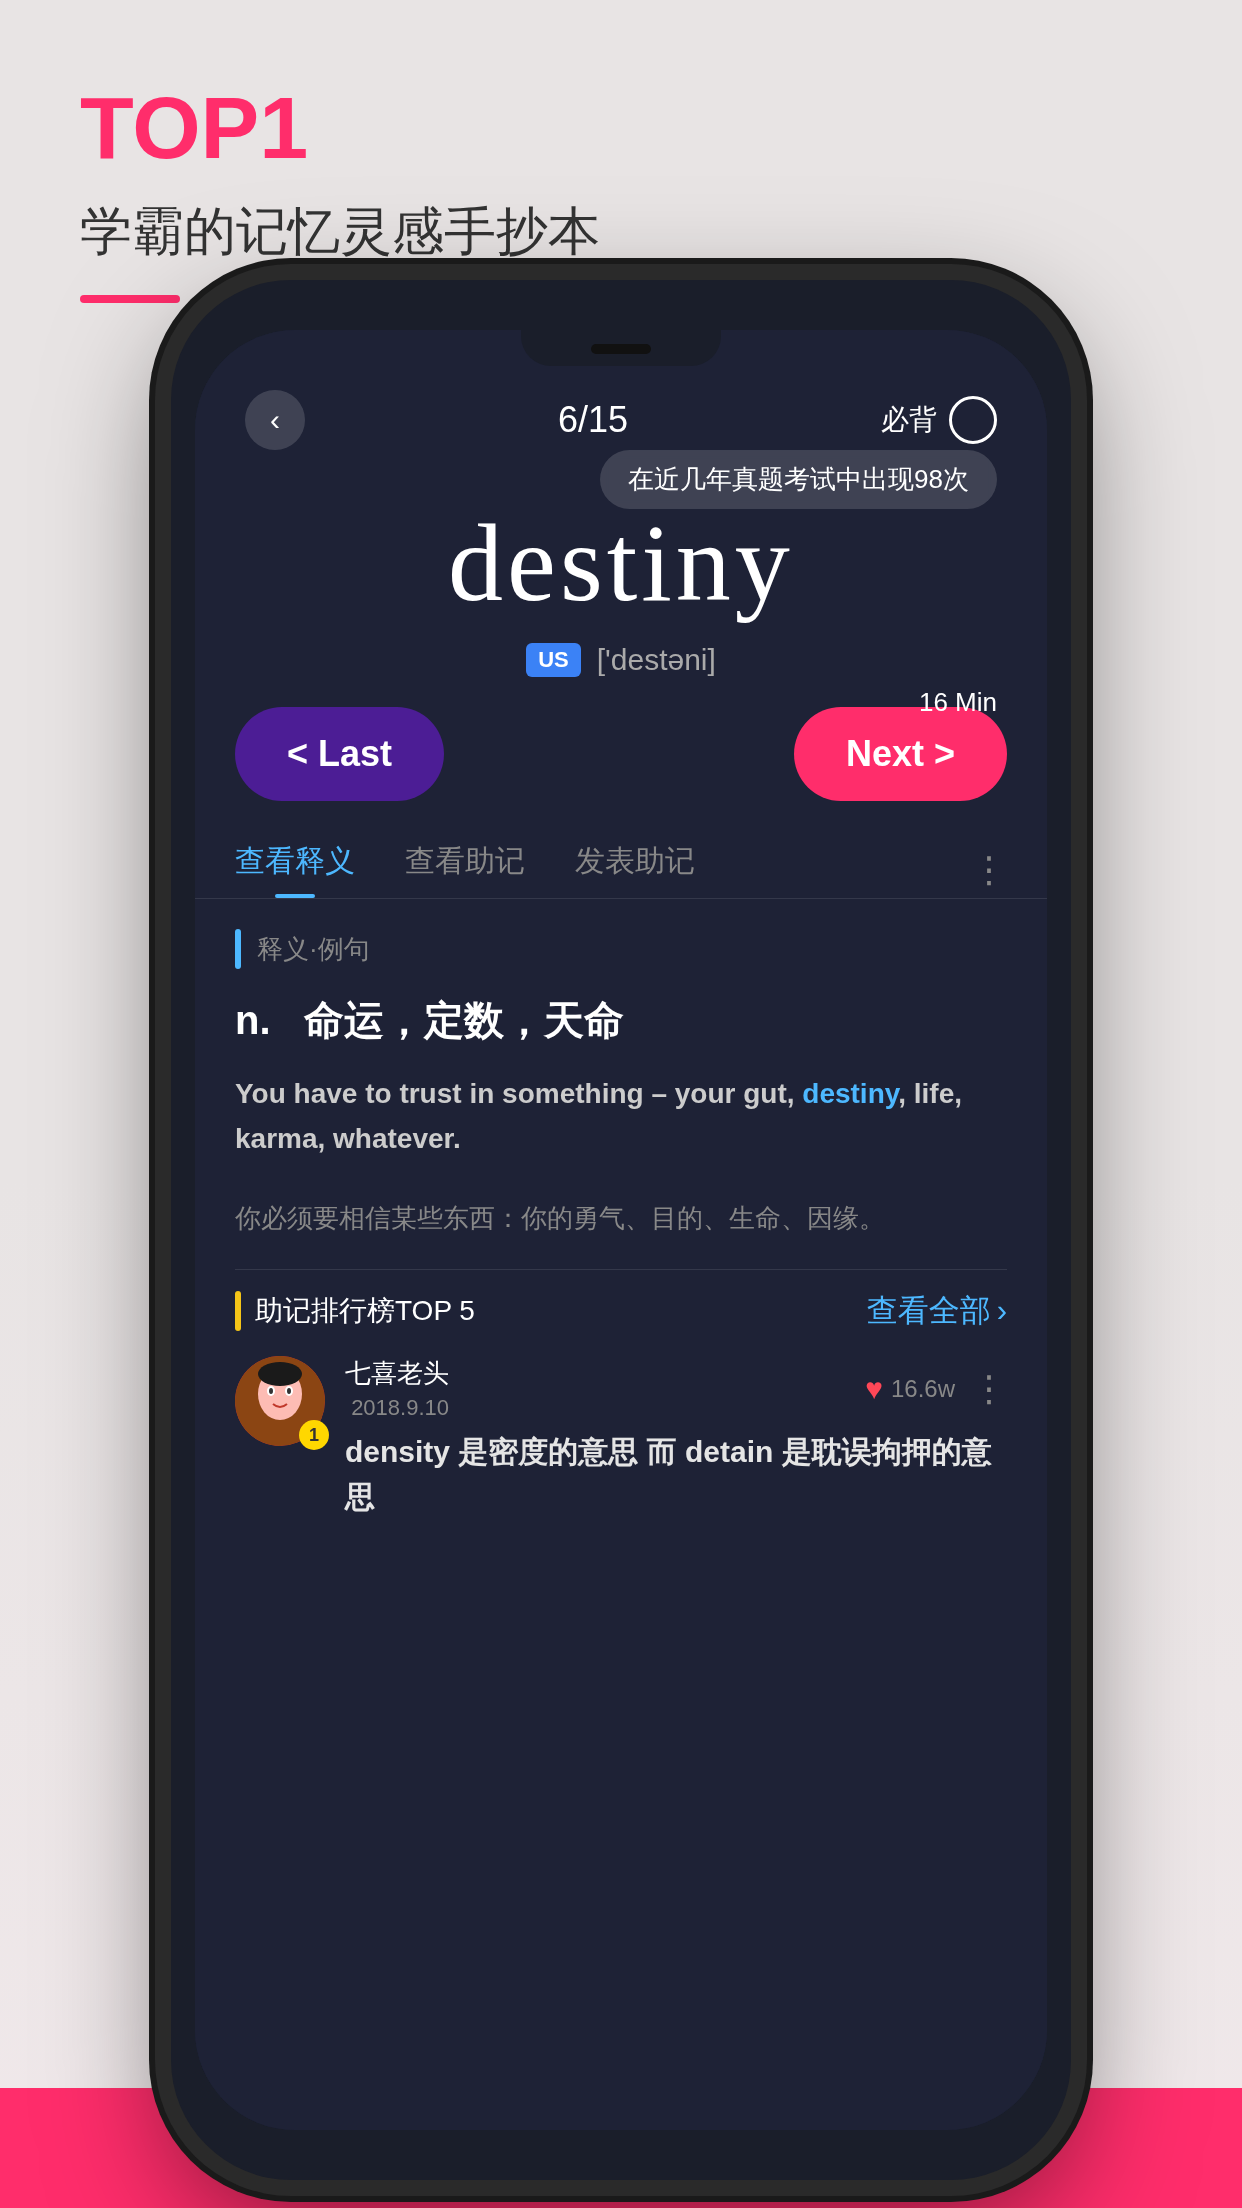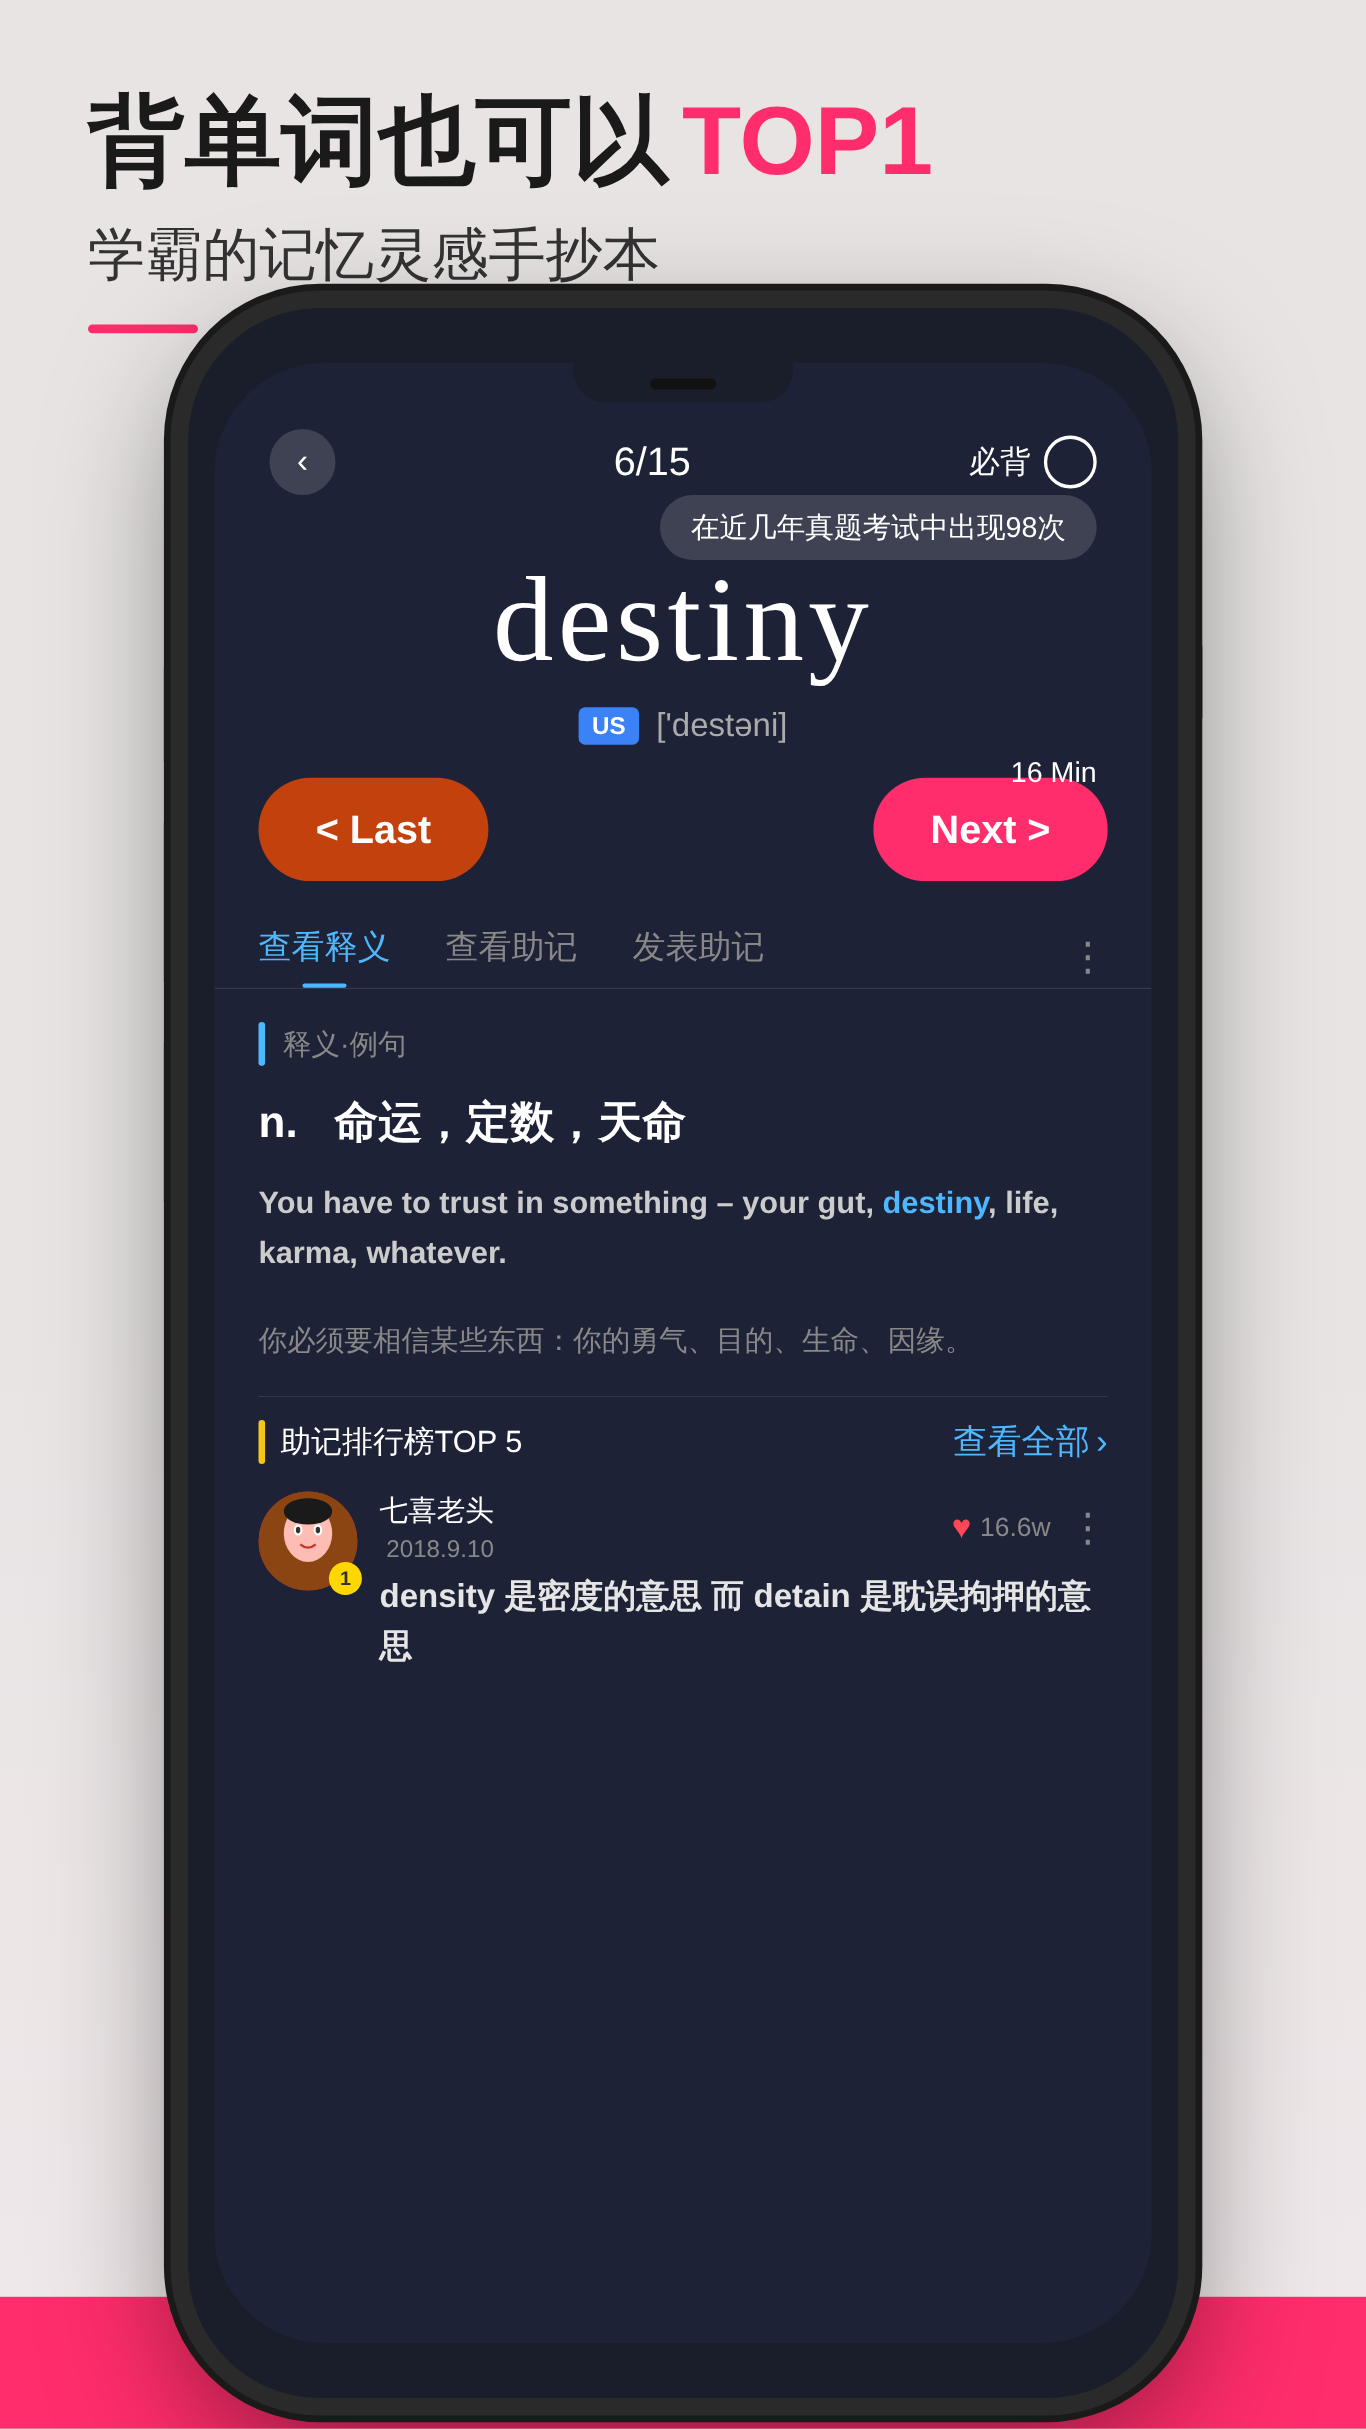--- a/index.html
+++ b/index.html
@@ -193,21 +193,21 @@
       font-size: 22px;
       padding: 4px 12px;
       border-radius: 6px;
       font-weight: 600;
     }
     .phonetic-text {
       color: #aaa;
       font-size: 30px;
     }
     .nav-btn-last {
-      background: #c2410c;
+      background: #4c1d95;
       color: white;
       border: none;
       border-radius: 50px;
       padding: 26px 52px;
       font-size: 36px;
       font-weight: 600;
       display: flex;
       align-items: center;
       gap: 10px;
     }
@@ -484,21 +484,20 @@
     }
   </style>
 </head>
 <body>
 
 <div class="bg-top"></div>
 <div class="bg-bottom"></div>
 
 <div class="header-area">
   <div class="header-title">
-    <span>背单词也可以</span>
     <span class="header-title-highlight">TOP1</span>
   </div>
   <div class="header-subtitle">学霸的记忆灵感手抄本</div>
   <div class="header-underline"></div>
 </div>
 
 <div class="pink-strip"></div>
 
 <div class="phone-wrapper">
 

